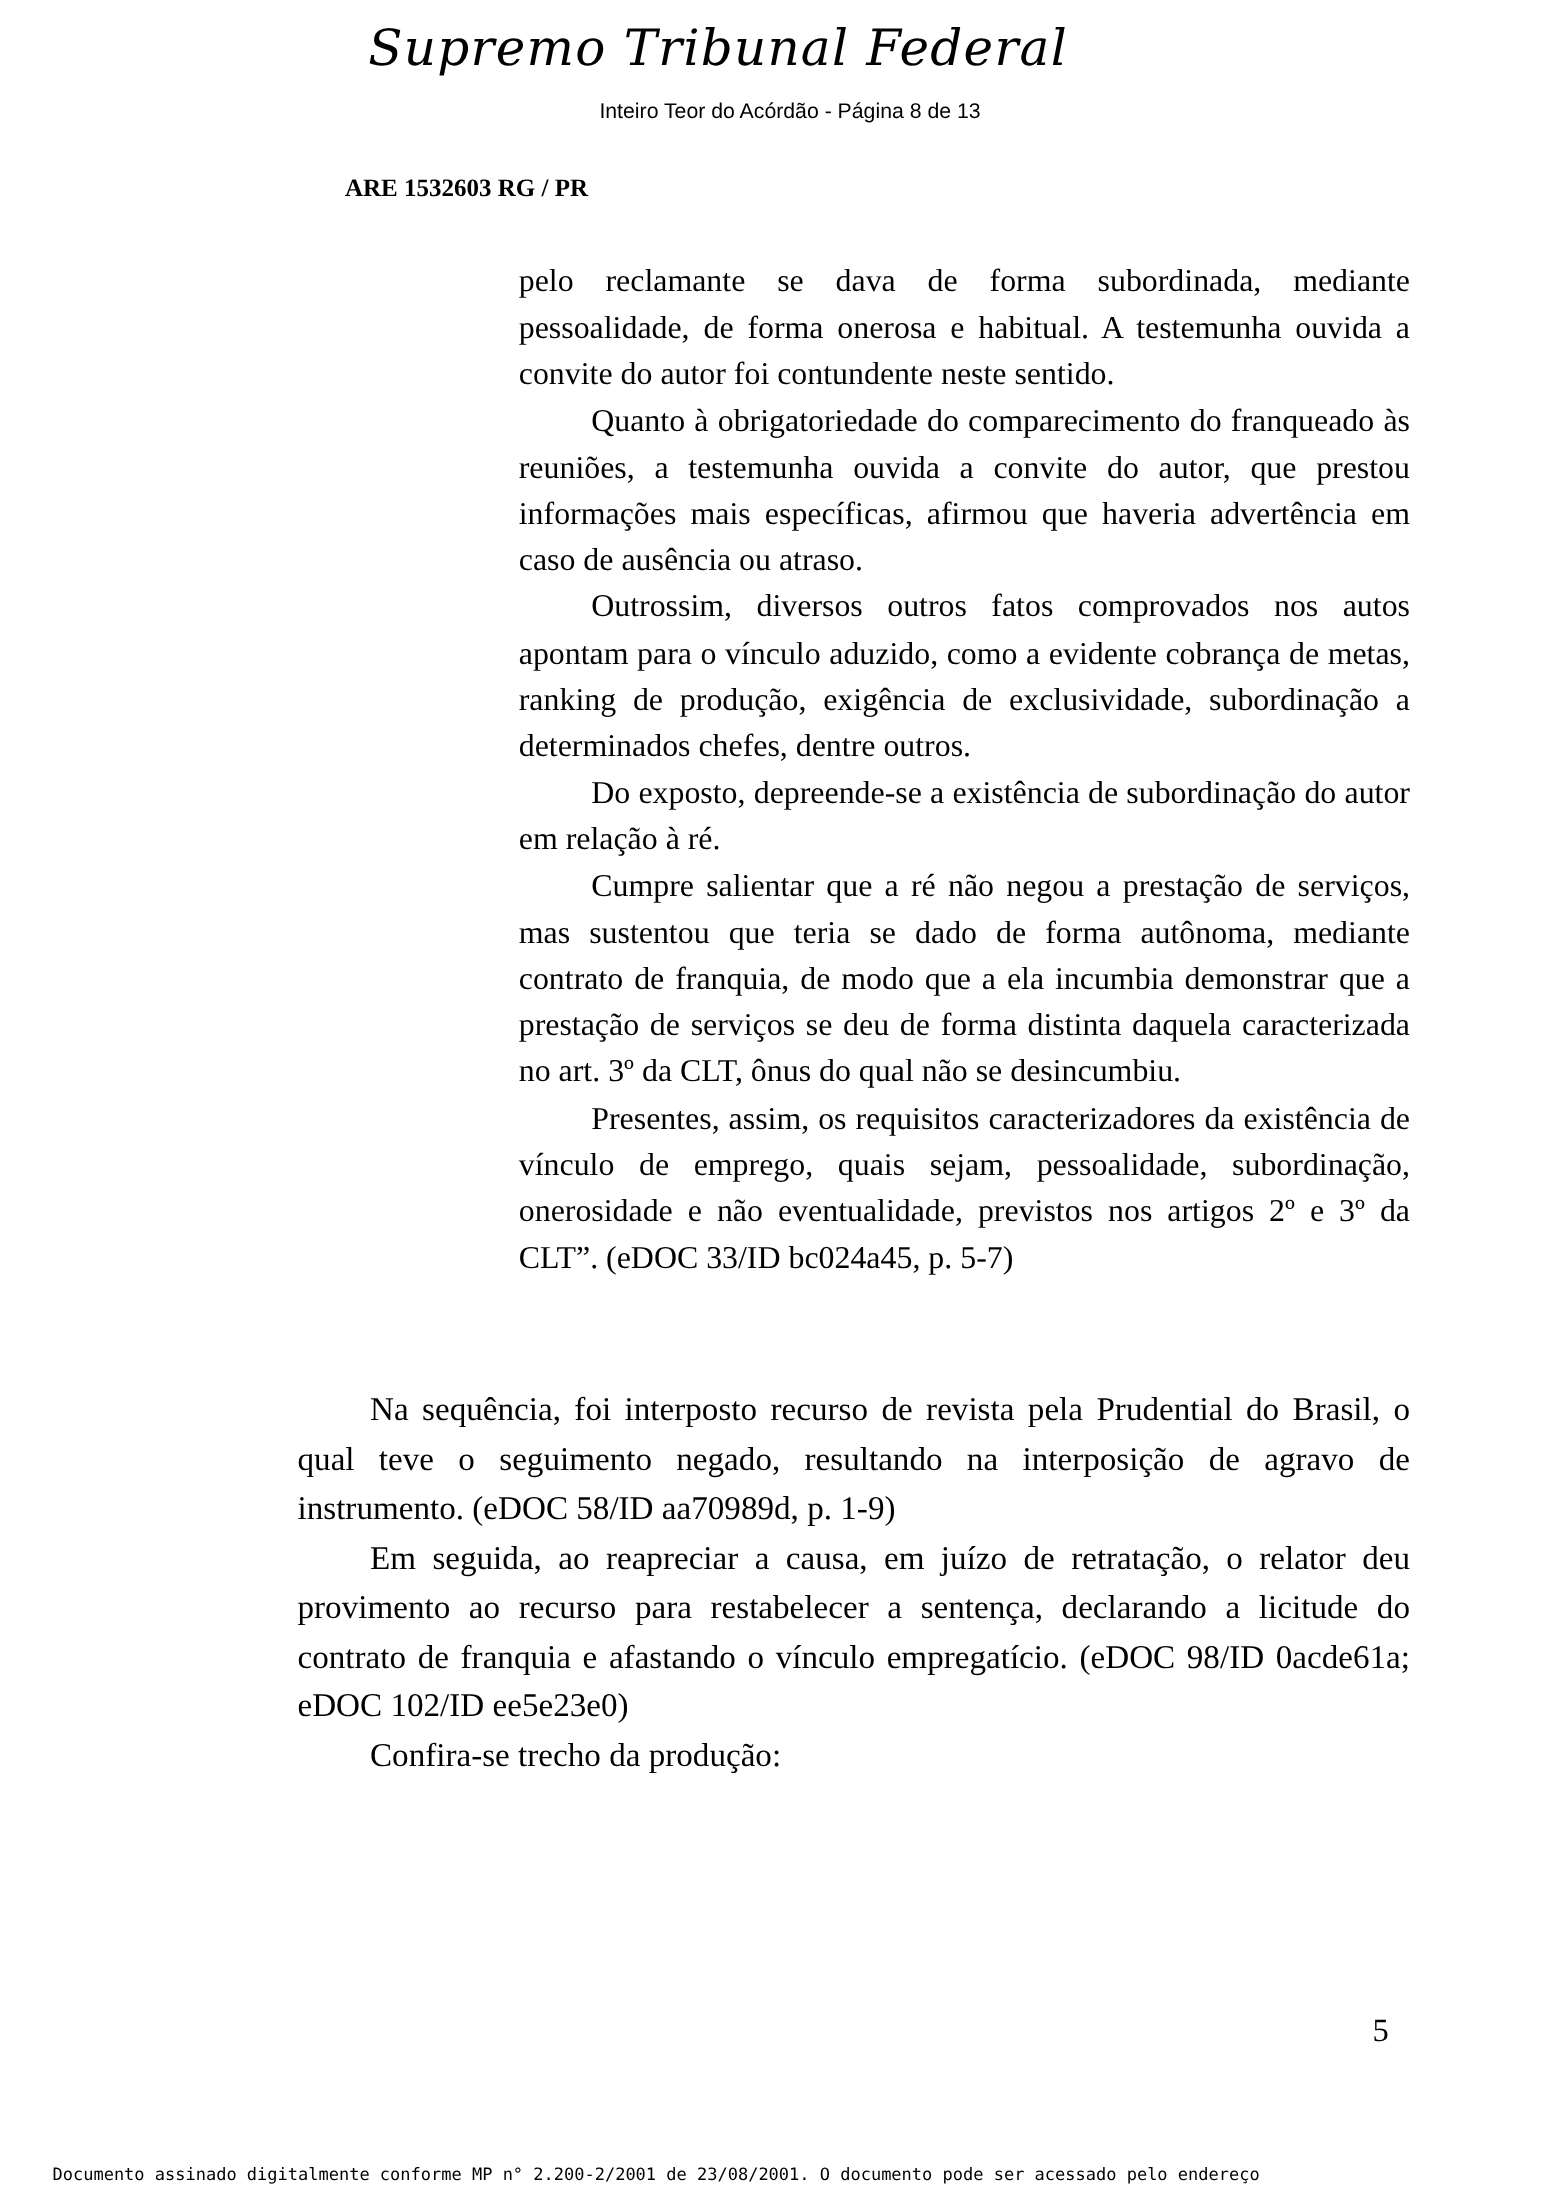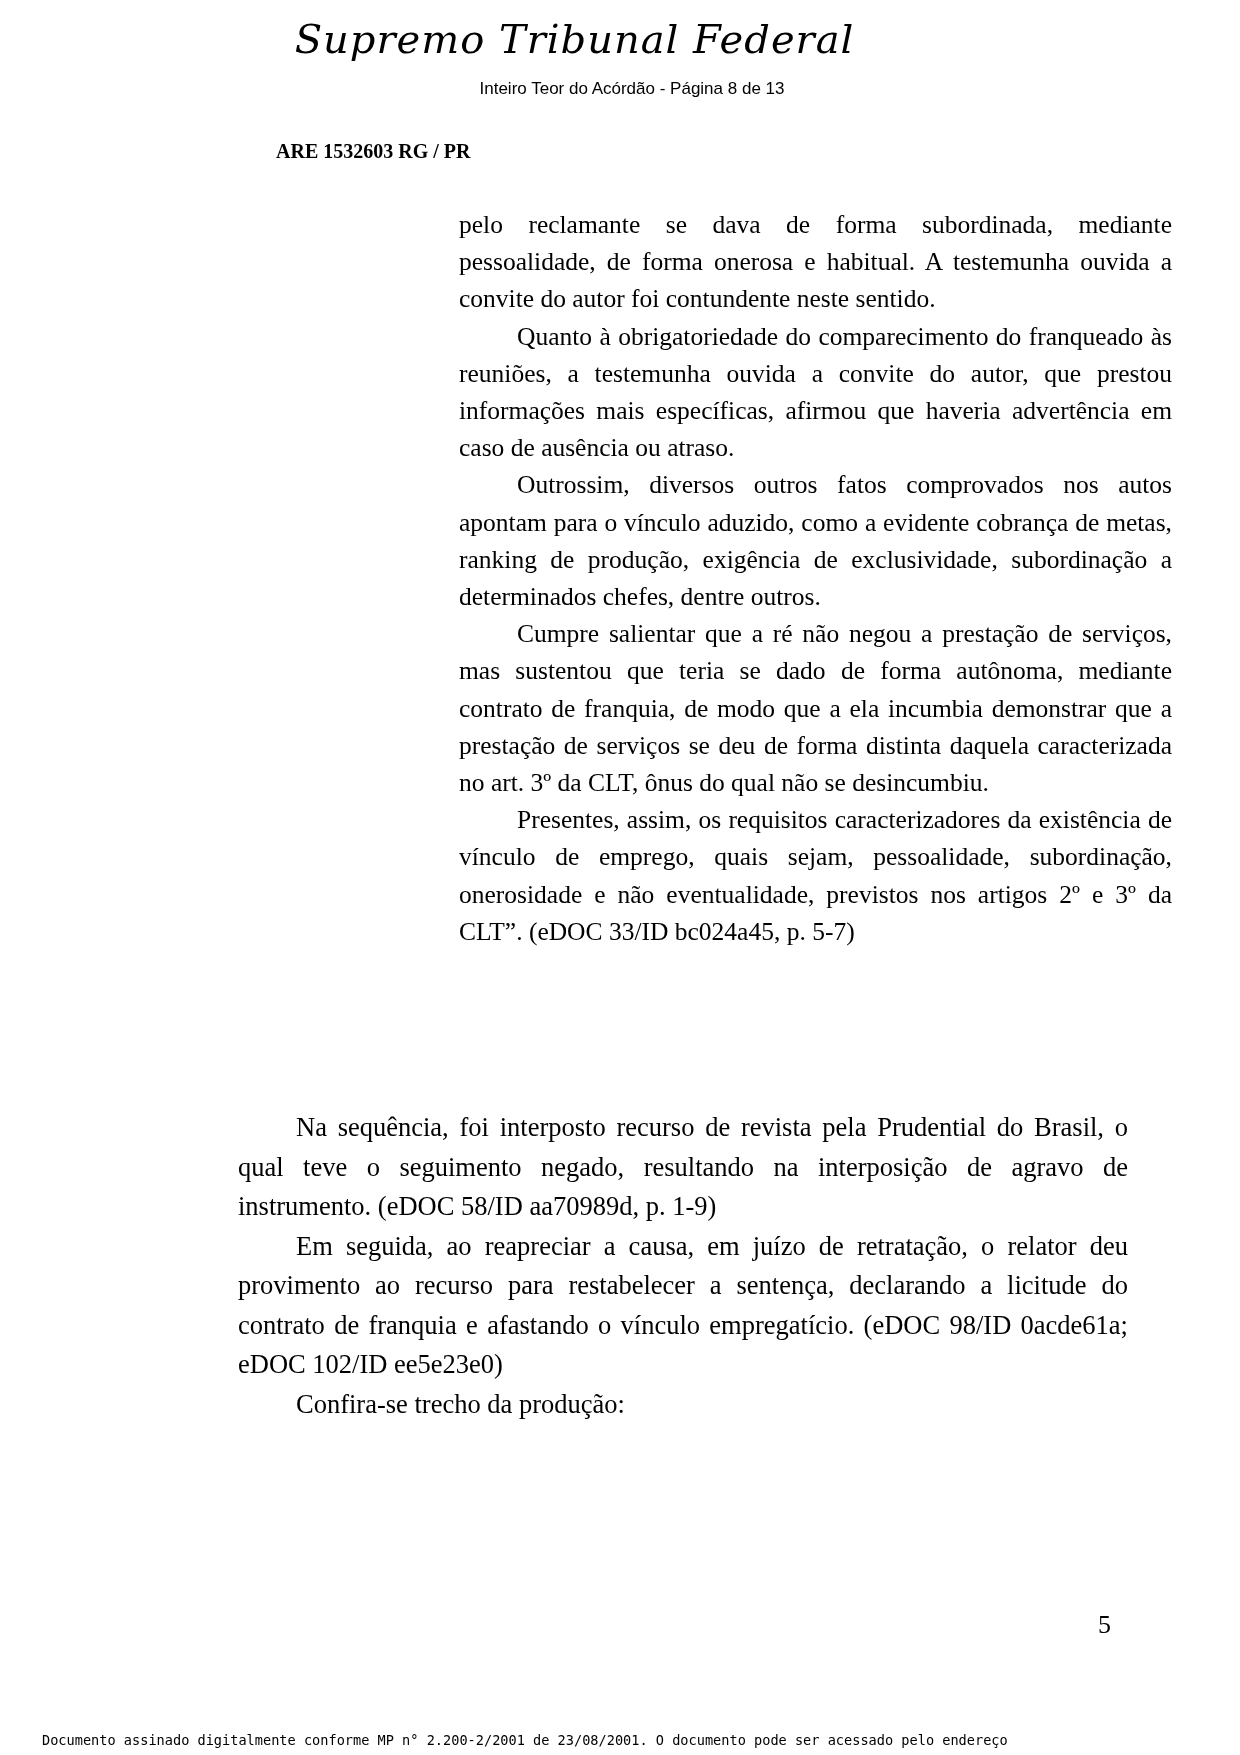--- a/index.html
+++ b/index.html
@@ -14,21 +14,20 @@
     font-family: "Liberation Sans", sans-serif; font-size: 17px; line-height: 22px;
   }
   .case-id {
     position: absolute; top: 135px; left: 238px;
     font-family: "Liberation Serif", serif; font-weight: bold; font-size: 20px; line-height: 32px; margin-left: 38px;
   }
   .quote {
     position: absolute; top: 206px; left: 415px; width: 713px;
     font-family: "Liberation Serif", serif; font-size: 25.5px; line-height: 37.2px;
     text-align: justify;
-    margin-left: 44px;
   }
   .quote p { margin: 0; }
   .quote p.indent { text-indent: 58px; }
   .body-text {
     position: absolute; top: 1108px; left: 238px; width: 890px;
     font-family: Liberation Serif, serif; font-size: 26.5px; line-height: 39.5px;
     text-align: justify;
   }
   .body-text p { margin: 0; text-indent: 58px; }
   .page-number {
@@ -47,20 +46,21 @@
 
 <div class="header-title">Supremo Tribunal Federal</div>
 <div class="header-sub">Inteiro Teor do Acórdão - Página 8 de 13</div>
 
 <div class="case-id">ARE 1532603 RG / PR</div>
 
 <div class="quote">
   <p>pelo reclamante se dava de forma subordinada, mediante pessoalidade, de forma onerosa e habitual. A testemunha ouvida a convite do autor foi contundente neste sentido.</p>
   <p class="indent">Quanto à obrigatoriedade do comparecimento do franqueado às reuniões, a testemunha ouvida a convite do autor, que prestou informações mais específicas, afirmou que haveria advertência em caso de ausência ou atraso.</p>
   <p class="indent">Outrossim, diversos outros fatos comprovados nos autos apontam para o vínculo aduzido, como a evidente cobrança de metas, ranking de produção, exigência de exclusividade, subordinação a determinados chefes, dentre outros.</p>
+  <p class="indent">Do exposto, depreende-se a existência de subordinação do autor em relação à ré.</p>
   <p class="indent">Cumpre salientar que a ré não negou a prestação de serviços, mas sustentou que teria se dado de forma autônoma, mediante contrato de franquia, de modo que a ela incumbia demonstrar que a prestação de serviços se deu de forma distinta daquela caracterizada no art. 3º da CLT, ônus do qual não se desincumbiu.</p>
   <p class="indent">Presentes, assim, os requisitos caracterizadores da existência de vínculo de emprego, quais sejam, pessoalidade, subordinação, onerosidade e não eventualidade, previstos nos artigos 2º e 3º da CLT”. (eDOC 33/ID bc024a45, p. 5-7)</p>
 </div>
 
 <div class="body-text">
   <p>Na sequência, foi interposto recurso de revista pela Prudential do Brasil, o qual teve o seguimento negado, resultando na interposição de agravo de instrumento. (eDOC 58/ID aa70989d, p. 1-9)</p>
   <p>Em seguida, ao reapreciar a causa, em juízo de retratação, o relator deu provimento ao recurso para restabelecer a sentença, declarando a licitude do contrato de franquia e afastando o vínculo empregatício. (eDOC 98/ID 0acde61a; eDOC 102/ID ee5e23e0)</p>
   <p>Confira-se trecho da produção:</p>
 </div>
 

